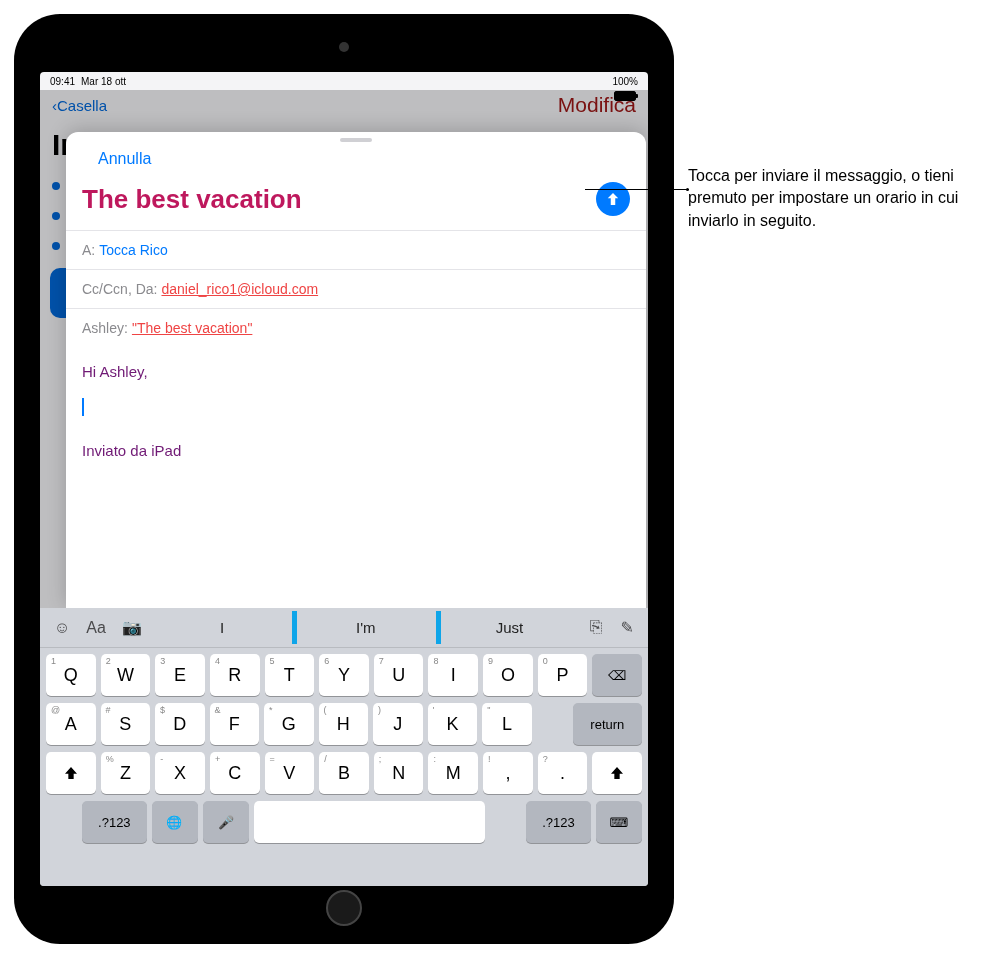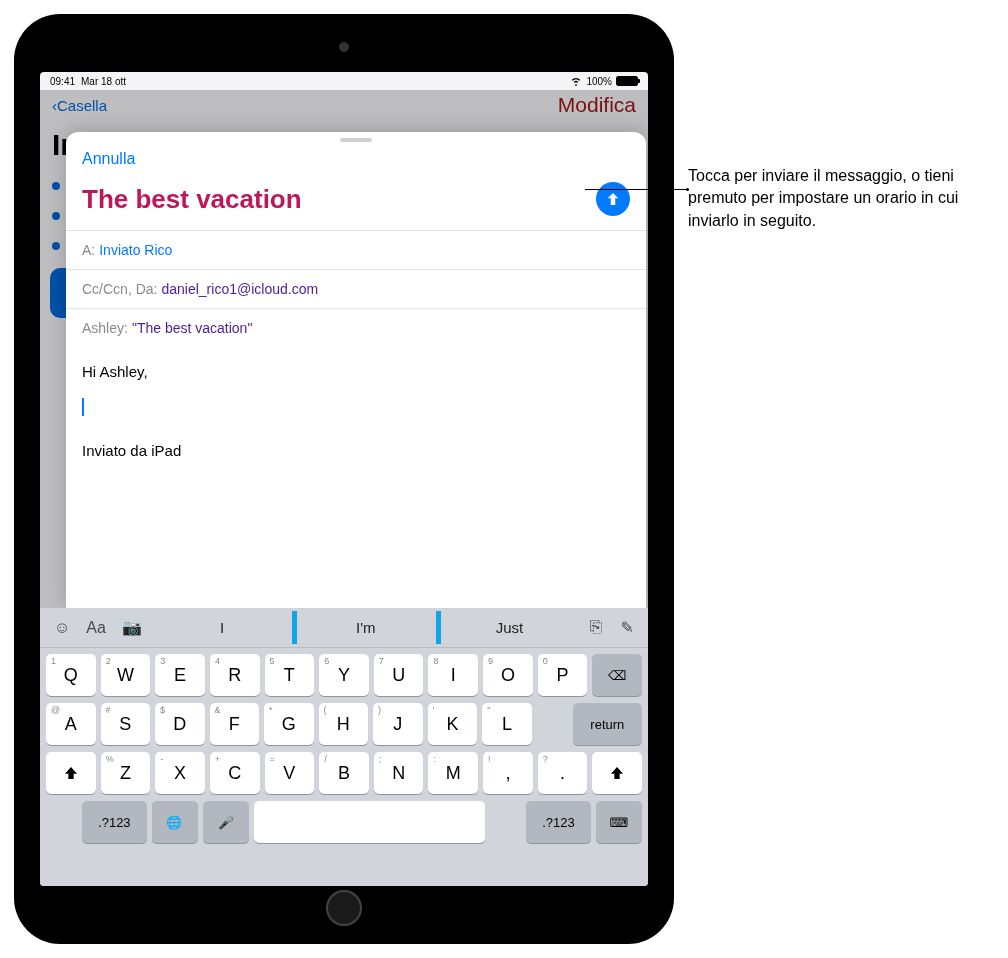--- a/index.html
+++ b/index.html
@@ -6,53 +6,53 @@
   body { font-family: -apple-system, "Helvetica Neue", Arial, sans-serif; background: #fff; width: 1008px; height: 958px; position: relative; }
   
   .ipad-frame { position: absolute; left: 14px; top: 14px; width: 660px; height: 930px; background: #000; border-radius: 46px; padding: 58px 26px; }
   .camera { position: absolute; top: 28px; left: 50%; transform: translateX(-50%); width: 10px; height: 10px; background: #333; border-radius: 50%; }
   .home-button { position: absolute; bottom: 18px; left: 50%; transform: translateX(-50%); width: 36px; height: 36px; border: 2px solid #444; border-radius: 50%; background: #1a1a1a; }
   
   .screen { width: 100%; height: 100%; background: #f4f4f6; border-radius: 4px; overflow: hidden; position: relative; }
   
   .status-bar { height: 18px; display: flex; align-items: center; justify-content: space-between; padding: 0 10px; font-size: 10px; color: #000; font-weight: 500; }
   .status-left { display: flex; gap: 6px; }
-  .status-right { display: flex; align-items: center; gap: 4px; }
+  .status-right { display: flex; align-items: center; gap: 4px; flex-direction: column; }
   
   .wifi-icon { width: 12px; height: 10px; }
   .battery { width: 22px; height: 10px; border: 1px solid #000; border-radius: 2px; position: relative; }
   .battery::after { content: ""; position: absolute; right: -3px; top: 2px; width: 2px; height: 4px; background: #000; border-radius: 0 1px 1px 0; }
   .battery-fill { width: 100%; height: 100%; background: #000; }
   
   .app-bg { position: absolute; top: 18px; left: 0; right: 0; bottom: 0; filter: brightness(0.85); }
   .bg-toolbar { height: 30px; display: flex; align-items: center; padding: 0 12px; gap: 16px; }
   .bg-back { color: #007aff; font-size: 15px; display: flex; align-items: center; }
   .bg-title { font-size: 30px; font-weight: 800; padding: 8px 12px; color: #000; }
   .bg-item { padding: 6px 12px; display: flex; align-items: flex-start; gap: 8px; }
   .bg-dot { width: 8px; height: 8px; background: #007aff; border-radius: 50%; margin-top: 6px; }
   .bg-text { color: #000; font-weight: 700; font-size: 16px; }
   .bg-highlight { margin: 8px 10px; background: #007aff; border-radius: 10px; height: 50px; }
   
   .dim-overlay { position: absolute; top: 18px; left: 0; right: 0; bottom: 0; background: rgba(0,0,0,0.22); }
   
   .compose-sheet { position: absolute; top: 60px; left: 26px; right: 2px; bottom: 278px; background: #fff; border-top-left-radius: 12px; border-top-right-radius: 12px; box-shadow: 0 -2px 20px rgba(0,0,0,0.2); display: flex; flex-direction: column; }
   .grabber { width: 32px; height: 4px; background: #d0d0d4; border-radius: 2px; margin: 6px auto 8px; }
   .cancel-row { padding: 0 16px 14px; }
-  .cancel { color: #007aff; font-size: 16px; }
+  .cancel { color: #007aff; font-size: 16px; margin-left: 16px; }
   .title-row { display: flex; align-items: center; justify-content: space-between; padding: 0 16px 14px; }
   .title { font-size: 26px; font-weight: 800; color: #be185d; }
   .send-btn { width: 34px; height: 34px; background: #007aff; border-radius: 50%; display: flex; align-items: center; justify-content: center; position: relative; }
   
   .field { border-top: 1px solid #e4e4e8; padding: 11px 16px; font-size: 14px; display: flex; gap: 4px; align-items: baseline; }
   .field:last-of-type { border-bottom: 1px solid #e4e4e8; }
   .field-label { color: #8a8a8e; }
   .field-value { color: #007aff; }
-  .field-plain { color: #4c1d95; }
-  
-  .body-area { padding: 14px 16px; flex: 1; font-size: 15px; color: #000000; line-height: 1.5; }
+  .field-plain { color: #ef4444; text-decoration: underline; }
+  
+  .body-area { padding: 14px 16px; flex: 1; font-size: 15px; color: #701a75; line-height: 1.5; }
   .cursor { display: inline-block; width: 2px; height: 18px; background: #007aff; vertical-align: middle; margin-top: 14px; }
   .signature { margin-top: 24px; }
   
   .keyboard-area { position: absolute; bottom: 0; left: 0; right: 0; height: 278px; background: #d1d4da; }
   .kb-toolbar { height: 40px; display: flex; align-items: center; padding: 0 10px; gap: 8px; border-bottom: 1px solid #b8bbc0; }
   .kb-tool { color: #4a4a4c; font-size: 16px; padding: 4px; }
   .kb-suggestions { flex: 1; display: flex; justify-content: center; gap: 2px; }
   .kb-sugg { flex: 1; text-align: center; color: #222; font-size: 15px; padding: 8px 0; border-left: 5px solid #0ea5e9; }
   .kb-sugg:first-child { border-left: none; }
   .kb-right-tools { display: flex; gap: 10px; }
@@ -125,21 +125,21 @@
       <div class="title-row">
         <div class="title">The best vacation</div>
         <div class="send-btn">
           <svg width="18" height="18" viewBox="0 0 24 24">
               <path fill="#fff" d="M12 4l-7 7h4v9h6v-9h4z"></path>
             </svg>
         </div>
       </div>
       <div class="field">
         <span class="field-label">A:</span>
-        <span class="field-value">Inviato Rico</span>
+        <span class="field-value">Tocca Rico</span>
       </div>
       <div class="field">
         <span class="field-label">Cc/Ccn, Da:</span>
         <span class="field-plain">daniel_rico1@icloud.com</span>
       </div>
       <div class="field">
         <span class="field-label">Ashley:</span>
         <span class="field-plain">"The best vacation"</span>
       </div>
       <div class="body-area">

